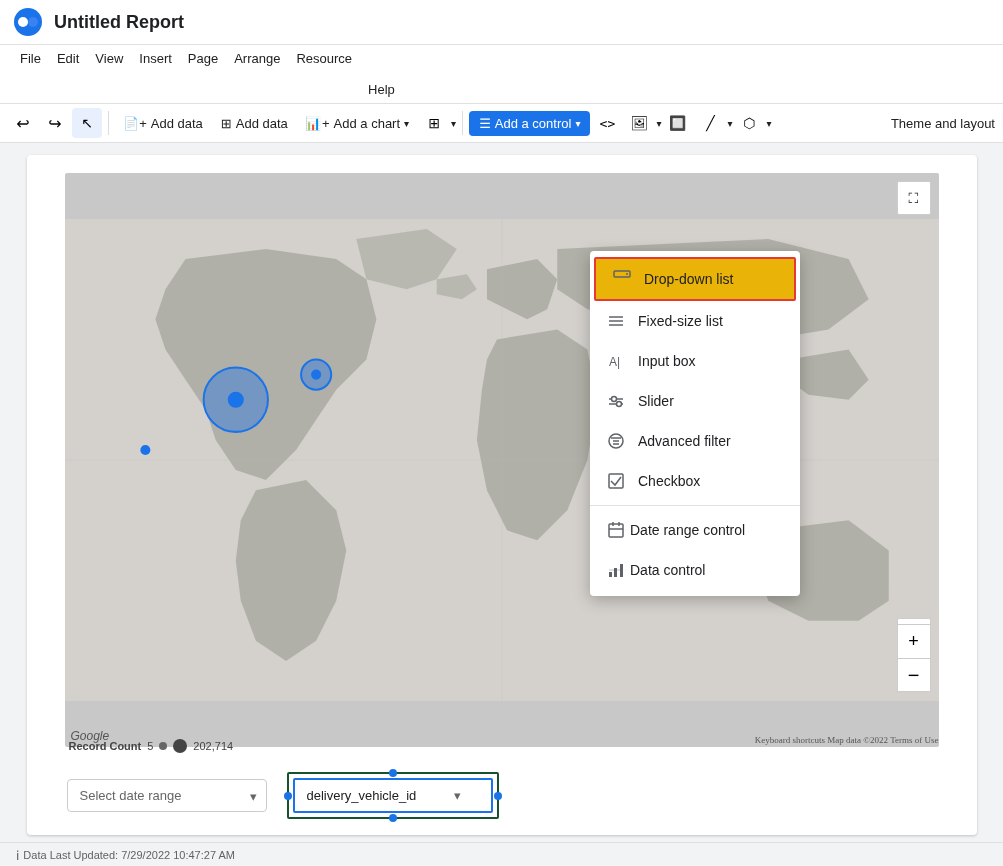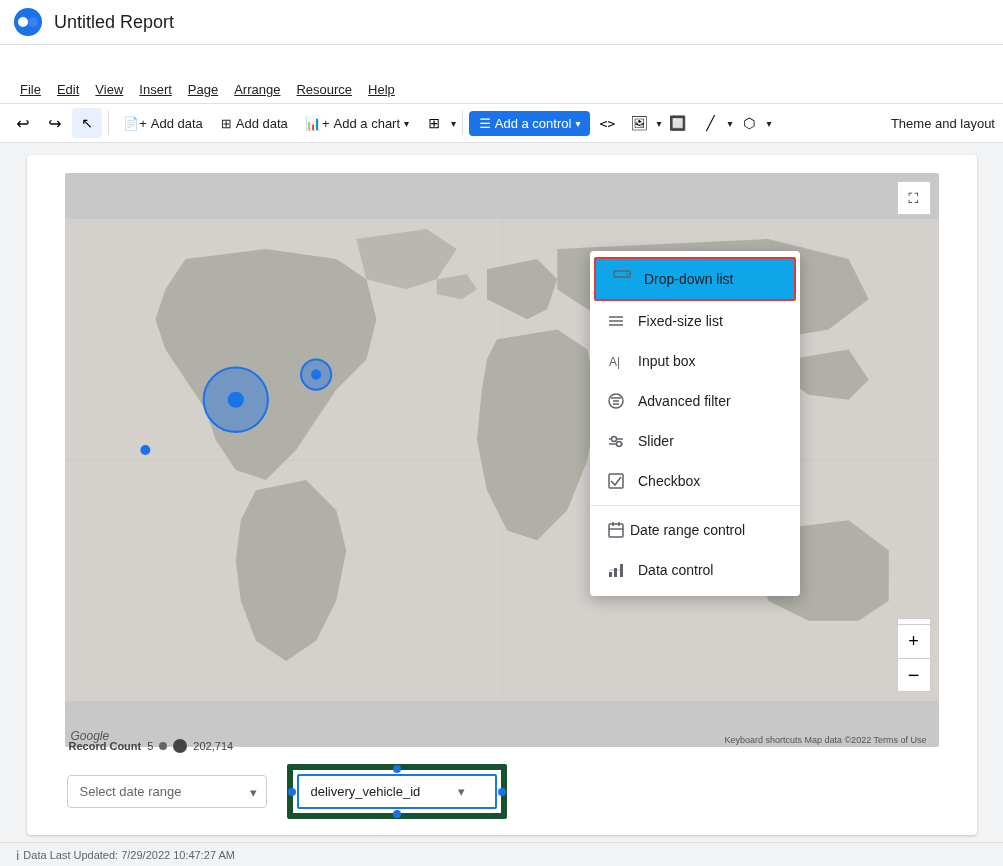--- a/index.html
+++ b/index.html
@@ -9,24 +9,24 @@
 <body>
 
 <div style="display:flex; align-items:center; padding:6px 12px; background:#fff; border-bottom:1px solid #e0e0e0; gap:10px;">
   <div style="width:32px;height:32px;flex-shrink:0;">
     <svg viewBox="0 0 32 32" width="32" height="32">
       <circle cx="16" cy="16" r="14" fill="#1a73e8"></circle>
       <circle cx="11" cy="16" r="5" fill="white"></circle>
       <circle cx="21" cy="16" r="5" fill="#4285f4" opacity="0.8"></circle>
     </svg>
   </div>
-  <span style="font-size:18px; font-weight:400; color:#202124;">Untitled Report</span>
-</div>
-
-<div style="display:flex; align-items:flex-end; padding:0 12px; background:#fff; border-bottom:1px solid #e0e0e0;text-decoration:underline;">
+  <span style="font-size:18px; font-weight:700; color:#202124;">Untitled Report</span>
+</div>
+
+<div style="display:flex; align-items:flex-start; padding:0 12px; background:#fff; border-bottom:1px solid #e0e0e0;">
   <div style="padding:6px 8px; cursor:pointer; font-size:13px; color:#202124;">File</div>
   <div style="padding:6px 8px; cursor:pointer; font-size:13px; color:#202124;">Edit</div>
   <div style="padding:6px 8px; cursor:pointer; font-size:13px; color:#202124;">View</div>
   <div style="padding:6px 8px; cursor:pointer; font-size:13px; color:#202124;">Insert</div>
   <div style="padding:6px 8px; cursor:pointer; font-size:13px; color:#202124;">Page</div>
   <div style="padding:6px 8px; cursor:pointer; font-size:13px; color:#202124;">Arrange</div>
   <div style="padding:6px 8px; cursor:pointer; font-size:13px; color:#202124;">Resource</div>
   <div style="padding:6px 8px; cursor:pointer; font-size:13px; color:#202124;margin-top:31px;">Help</div>
 </div>
 
@@ -128,61 +128,61 @@
 
       <div style="position:absolute;top:8px;right:8px;width:34px;height:34px;background:white;border:1px solid #ccc;border-radius:2px;display:flex;align-items:center;justify-content:center;cursor:pointer;font-size:14px;">⛶</div>
 
       <div style="position:absolute;right:8px;bottom:95px;width:34px;height:34px;background:white;border:1px solid #ccc;border-radius:2px;display:flex;align-items:center;justify-content:center;cursor:pointer;font-size:18px;">🚶</div>
 
       <div style="position:absolute;right:8px;bottom:55px;display:flex;flex-direction:column;">
         <button style="width:34px;height:34px;background:white;border:1px solid #ccc;border-bottom:none;display:flex;align-items:center;justify-content:center;cursor:pointer;font-size:18px;font-weight:300;">+</button>
         <button style="width:34px;height:34px;background:white;border:1px solid #ccc;display:flex;align-items:center;justify-content:center;cursor:pointer;font-size:20px;font-weight:300;">−</button>
       </div>
 
-      <div style="position:absolute;bottom:2px;right:12px;font-size:9px;color:#555;">Keyboard shortcuts    Map data ©2022    Terms of Use</div>
+      <div style="position:absolute;bottom:2px;right:0;font-size:9px;color:#555;font-family:Liberation Serif, serif;">Keyboard shortcuts    Map data ©2022    Terms of Use</div>
       <div style="position:absolute;bottom:4px;left:6px;font-size:12px;color:#555;font-style:italic;">Google</div>
     </div>
 
     <div style="position:absolute;bottom:82px;left:42px;font-size:11px;color:#444;display:flex;align-items:center;gap:6px;">
       <strong>Record Count</strong>
       <span>5</span>
       <span style="width:8px;height:8px;background:#666;border-radius:50%;display:inline-block;"></span>
       <span style="width:14px;height:14px;background:#444;border-radius:50%;display:inline-block;"></span>
       <span>202,714</span>
     </div>
 
     <div style="position:absolute;bottom:16px;left:40px;right:40px;display:flex;align-items:center;gap:20px;">
 
       <div style="position:relative;">
         <select style="border:1px solid #ccc;background:white;padding:8px 30px 8px 12px;border-radius:4px;font-size:13px;cursor:pointer;min-width:200px;appearance:none;color:#666;">
           <option>Select date range</option>
         </select>
         <span style="position:absolute;right:10px;top:50%;transform:translateY(-50%);color:#666;pointer-events:none;">▾</span>
       </div>
 
-      <div style="position:relative;border:6px solid #14532d;padding:4px;border-radius:2px;">
+      <div style="position:relative;border:2px solid #14532d;padding:4px;border-radius:2px;">
 
         <div style="position:absolute;top:-5px;left:50%;transform:translateX(-50%);width:8px;height:8px;background:#1a73e8;border-radius:50%;z-index:10;"></div>
         <div style="position:absolute;bottom:-5px;left:50%;transform:translateX(-50%);width:8px;height:8px;background:#1a73e8;border-radius:50%;z-index:10;"></div>
         <div style="position:absolute;left:-5px;top:50%;transform:translateY(-50%);width:8px;height:8px;background:#1a73e8;border-radius:50%;z-index:10;"></div>
         <div style="position:absolute;right:-5px;top:50%;transform:translateY(-50%);width:8px;height:8px;background:#1a73e8;border-radius:50%;z-index:10;"></div>
 
         <div style="border:2px solid #1a73e8;background:white;padding:8px 30px 8px 12px;border-radius:2px;font-size:13px;cursor:pointer;min-width:200px;display:flex;align-items:center;justify-content:space-between;position:relative;">
           <span>delivery_vehicle_id</span>
           <span style="color:#666;margin-left:8px;">▾</span>
         </div>
       </div>
 
     </div>
 
   </div>
 
   <div style="position:absolute;top:108px;left:590px;background:white;border-radius:4px;box-shadow:0 4px 16px rgba(0,0,0,0.25);z-index:200;min-width:210px;padding:6px 0;">
 
-    <div style="display:flex;align-items:center;gap:12px;padding:10px 16px;cursor:pointer;font-size:14px;color:#202124;border:2px solid #e53935;border-radius:2px;background:#0ea5e9;margin:0 4px;">
+    <div style="display:flex;align-items:center;gap:12px;padding:10px 16px;cursor:pointer;font-size:14px;color:#202124;border:2px solid #e53935;border-radius:2px;background:#eab308;margin:0 4px;">
       <span style="width:20px;height:20px;display:flex;align-items:center;justify-content:center;color:#5f6368;">
         <svg width="18" height="18" viewBox="0 0 18 18">
             <rect x="1" y="1" width="16" height="6" rx="1" fill="none" stroke="#5f6368" stroke-width="1.5"></rect>
             <line x1="13" y1="4" x2="15" y2="4" stroke="#5f6368" stroke-width="1.5"></line>
           </svg>
       </span>
       <span>Drop-down list</span>
     </div>
 
     <div style="display:flex;align-items:center;gap:12px;padding:10px 16px;cursor:pointer;font-size:14px;color:#202124;">
@@ -196,49 +196,49 @@
       <span>Fixed-size list</span>
     </div>
 
     <div style="display:flex;align-items:center;gap:12px;padding:10px 16px;cursor:pointer;font-size:14px;color:#202124;">
       <span style="width:20px;height:20px;display:flex;align-items:center;justify-content:center;color:#5f6368;">
         <svg width="18" height="18" viewBox="0 0 18 18">
             <text x="2" y="14" font-size="12" fill="#5f6368" font-family="Arial">A|</text>
           </svg>
       </span>
       <span>Input box</span>
+    </div>
+
+    <div style="display:flex;align-items:center;gap:12px;padding:10px 16px;cursor:pointer;font-size:14px;color:#202124;">
+      <span style="width:20px;height:20px;display:flex;align-items:center;justify-content:center;color:#5f6368;">
+        <svg width="18" height="18" viewBox="0 0 18 18">
+            <line x1="2" y1="7" x2="16" y2="7" stroke="#5f6368" stroke-width="1.5"></line>
+            <circle cx="7" cy="7" r="2.5" fill="white" stroke="#5f6368" stroke-width="1.5"></circle>
+            <line x1="2" y1="12" x2="16" y2="12" stroke="#5f6368" stroke-width="1.5"></line>
+            <circle cx="12" cy="12" r="2.5" fill="white" stroke="#5f6368" stroke-width="1.5"></circle>
+          </svg>
+      </span>
+      <span>Slider</span>
     </div>
 
     <div style="display:flex;align-items:center;gap:12px;padding:10px 16px;cursor:pointer;font-size:14px;color:#202124;">
       <span style="width:20px;height:20px;display:flex;align-items:center;justify-content:center;color:#5f6368;">
         <svg width="18" height="18" viewBox="0 0 18 18">
             <circle cx="9" cy="9" r="7" fill="none" stroke="#5f6368" stroke-width="1.5"></circle>
             <line x1="6" y1="9" x2="12" y2="9" stroke="#5f6368" stroke-width="1.5"></line>
             <line x1="4" y1="6" x2="14" y2="6" stroke="#5f6368" stroke-width="1.5"></line>
             <line x1="6" y1="12" x2="12" y2="12" stroke="#5f6368" stroke-width="1.5"></line>
           </svg>
       </span>
       <span>Advanced filter</span>
     </div>
 
     <div style="display:flex;align-items:center;gap:12px;padding:10px 16px;cursor:pointer;font-size:14px;color:#202124;">
       <span style="width:20px;height:20px;display:flex;align-items:center;justify-content:center;color:#5f6368;">
         <svg width="18" height="18" viewBox="0 0 18 18">
-            <line x1="2" y1="7" x2="16" y2="7" stroke="#5f6368" stroke-width="1.5"></line>
-            <circle cx="7" cy="7" r="2.5" fill="white" stroke="#5f6368" stroke-width="1.5"></circle>
-            <line x1="2" y1="12" x2="16" y2="12" stroke="#5f6368" stroke-width="1.5"></line>
-            <circle cx="12" cy="12" r="2.5" fill="white" stroke="#5f6368" stroke-width="1.5"></circle>
-          </svg>
-      </span>
-      <span>Slider</span>
-    </div>
-
-    <div style="display:flex;align-items:center;gap:12px;padding:10px 16px;cursor:pointer;font-size:14px;color:#202124;">
-      <span style="width:20px;height:20px;display:flex;align-items:center;justify-content:center;color:#5f6368;">
-        <svg width="18" height="18" viewBox="0 0 18 18">
             <rect x="2" y="2" width="14" height="14" rx="1" fill="none" stroke="#5f6368" stroke-width="1.5"></rect>
             <polyline points="4,9 8,13 14,5" fill="none" stroke="#5f6368" stroke-width="1.5"></polyline>
           </svg>
       </span>
       <span>Checkbox</span>
     </div>
 
     <div style="height:1px;background:#e0e0e0;margin:4px 0;"></div>
 
     <div style="display:flex;align-items:center;gap:4px;padding:10px 16px;cursor:pointer;font-size:14px;color:#202124;">
@@ -246,21 +246,21 @@
         <svg width="18" height="18" viewBox="0 0 18 18">
             <rect x="2" y="3" width="14" height="13" rx="1" fill="none" stroke="#5f6368" stroke-width="1.5"></rect>
             <line x1="6" y1="1" x2="6" y2="5" stroke="#5f6368" stroke-width="1.5"></line>
             <line x1="12" y1="1" x2="12" y2="5" stroke="#5f6368" stroke-width="1.5"></line>
             <line x1="2" y1="8" x2="16" y2="8" stroke="#5f6368" stroke-width="1.5"></line>
           </svg>
       </span>
       <span>Date range control</span>
     </div>
 
-    <div style="display:flex;align-items:center;gap:12px;padding:10px 16px;cursor:pointer;font-size:14px;color:#202124;">
+    <div style="display:flex;align-items:center;gap:4px;padding:10px 16px;cursor:pointer;font-size:14px;color:#202124;">
       <span style="width:20px;height:20px;display:flex;align-items:center;justify-content:center;color:#5f6368;">
         <svg width="18" height="18" viewBox="0 0 18 18">
             <rect x="2" y="11" width="3" height="5" fill="#5f6368"></rect>
             <rect x="7" y="7" width="3" height="9" fill="#5f6368"></rect>
             <rect x="13" y="3" width="3" height="13" fill="#5f6368"></rect>
             <line x1="2" y1="9" x2="16" y2="9" stroke="#5f6368" stroke-width="1" opacity="0.4"></line>
           </svg>
       </span>
       <span>Data control</span>
     </div>

